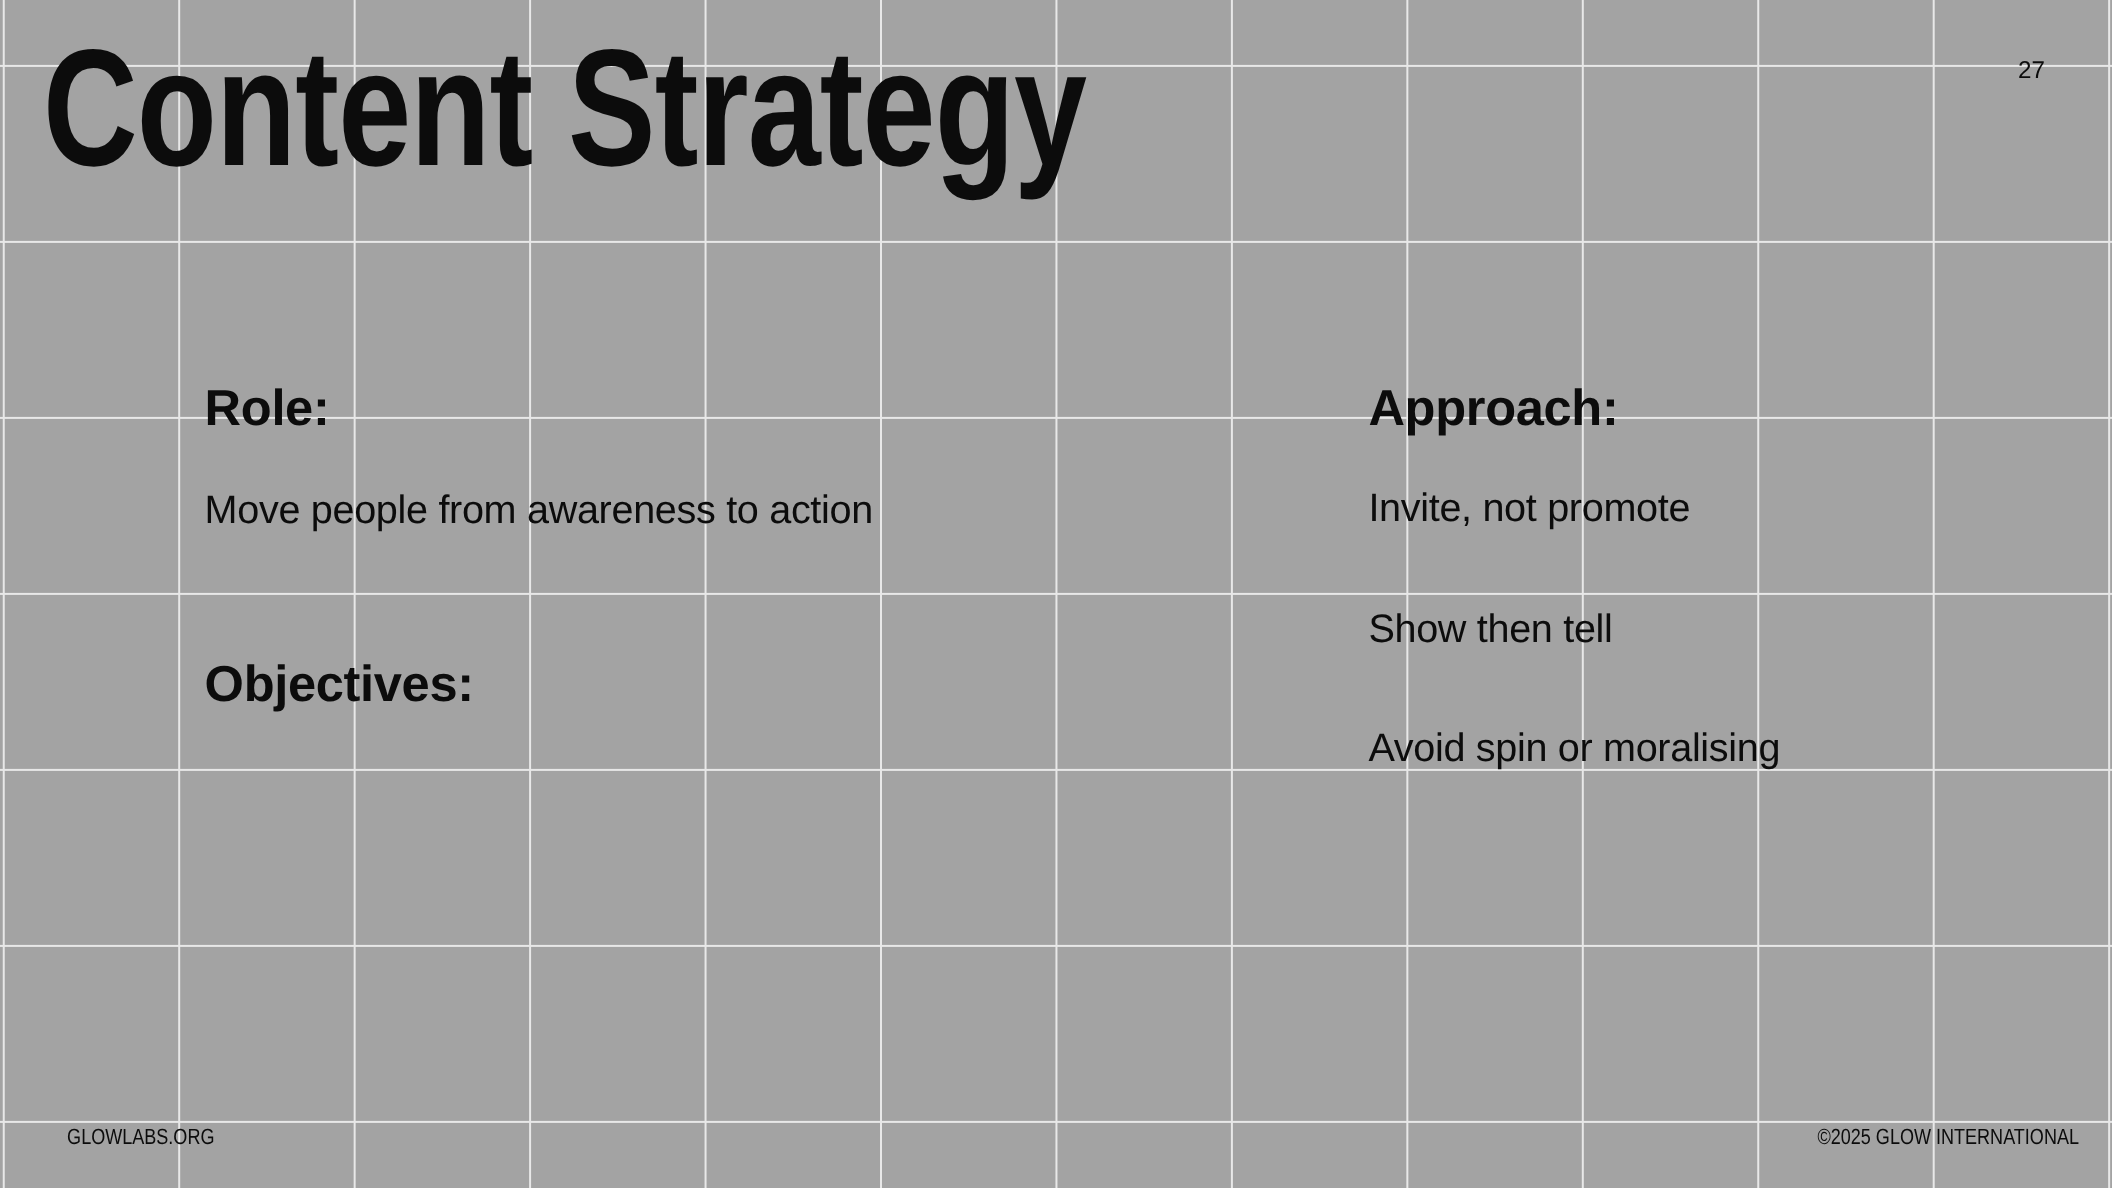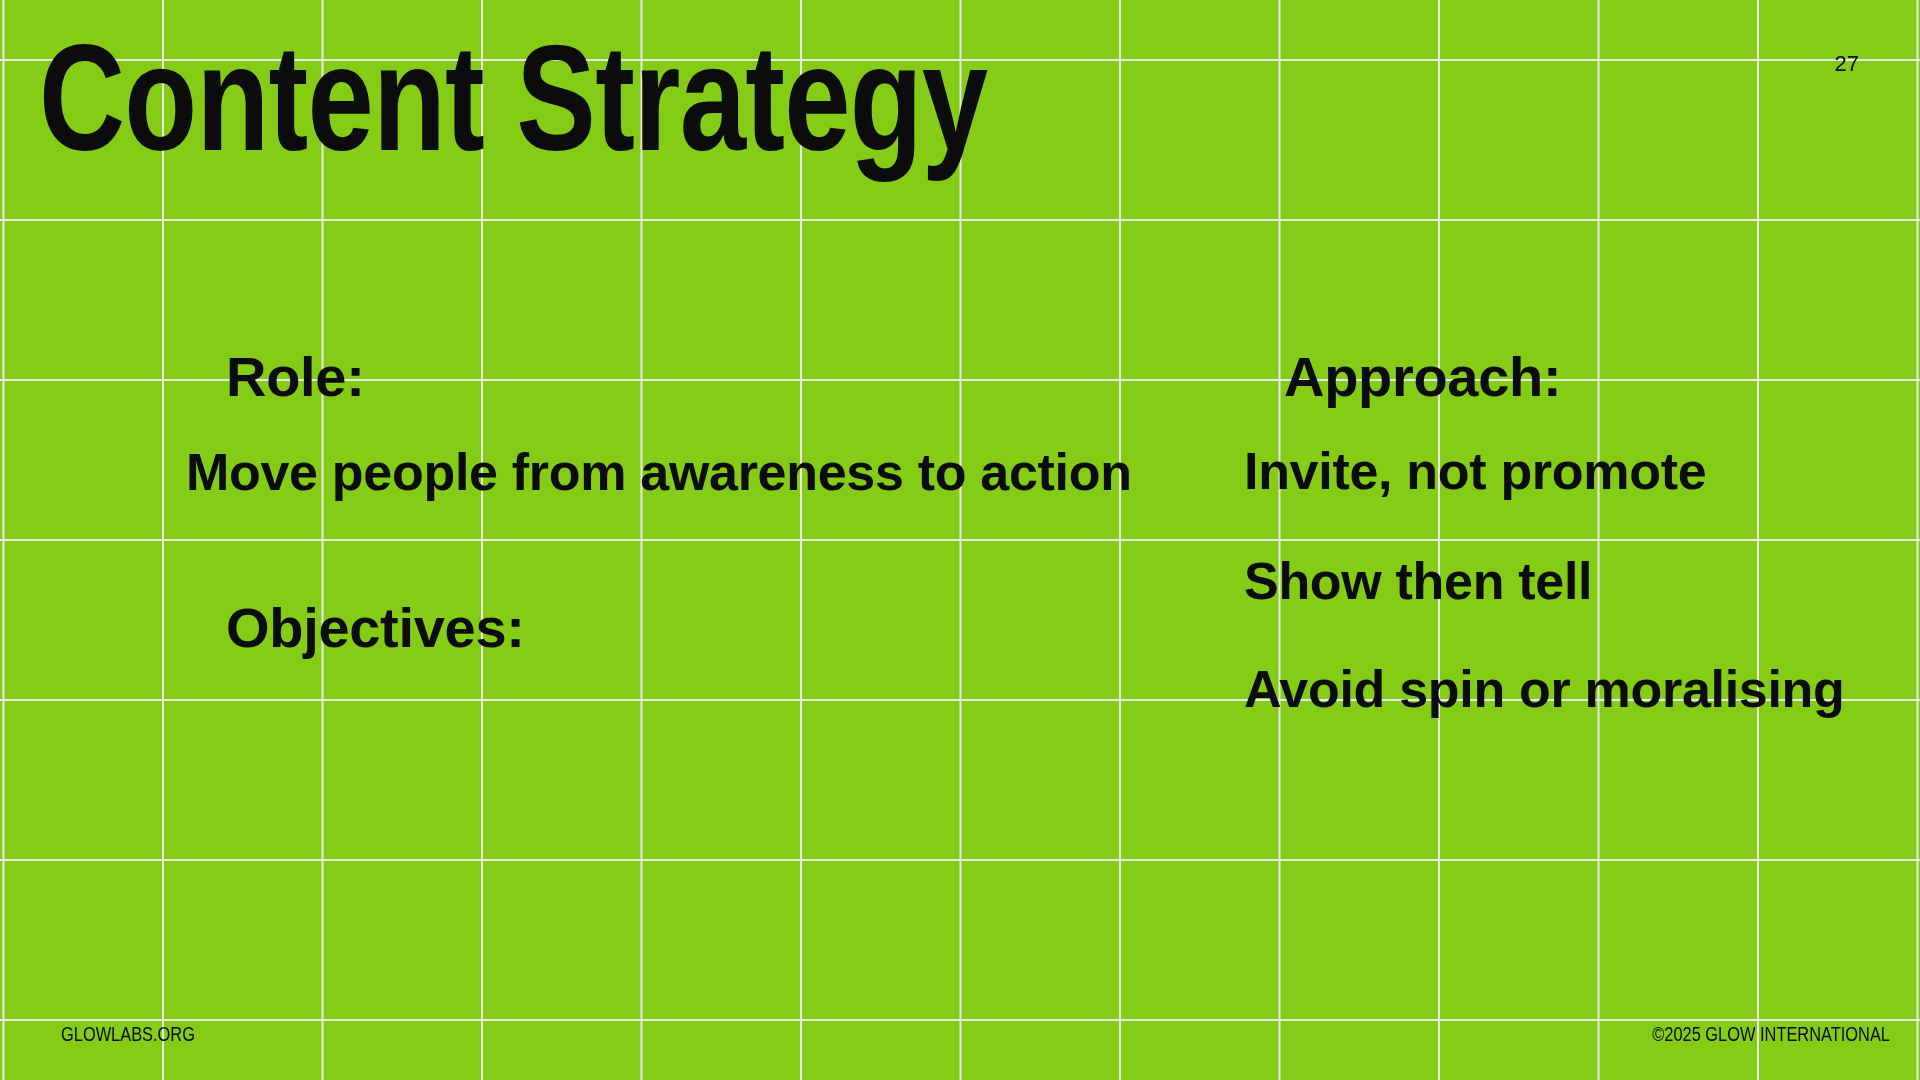--- a/index.html
+++ b/index.html
@@ -6,21 +6,21 @@
     margin: 0;
     padding: 0;
     background: #ffffff;
     font-family: "Liberation Sans", "DejaVu Sans", sans-serif;
   }
   .slide {
     position: relative;
     width: 1920px;
     height: 1080px;
     overflow: hidden;
-    background: #84cc16;
+    background: #a3a3a3;
     color: #0c0c0c;
   }
   
   .grid {
     position: absolute;
     inset: 0;
     background-image:
       linear-gradient(to right, #e8e8e8 0 2px, transparent 2px 100%),
       linear-gradient(to bottom, #e8e8e8 0 2px, transparent 2px 100%);
     background-size: 159.5px 1080px, 1920px 160px;
@@ -41,30 +41,29 @@
     margin: 0;
   }
   .page-number {
     top: 51px;
     right: 61px;
     font-size: 22px;
     line-height: 1.2;
     font-weight: 400;
   }
   .heading {
-    font-size: 56px;
+    font-size: 46px;
     line-height: 1.2;
     font-weight: 700;
     letter-spacing: -0.3px;
-    margin-left: 40px;
   }
   .body-line {
-    font-size: 52px;
+    font-size: 36px;
     line-height: 1.2;
-    font-weight: 700;
+    font-weight: 400;
     letter-spacing: -0.3px;
   }
   .col-left  { left: 186px; }
   .col-right { left: 1244px; }
 
   .footer-text {
     top: 1022px;
     font-size: 20px;
     line-height: 1.2;
     font-weight: 400;

